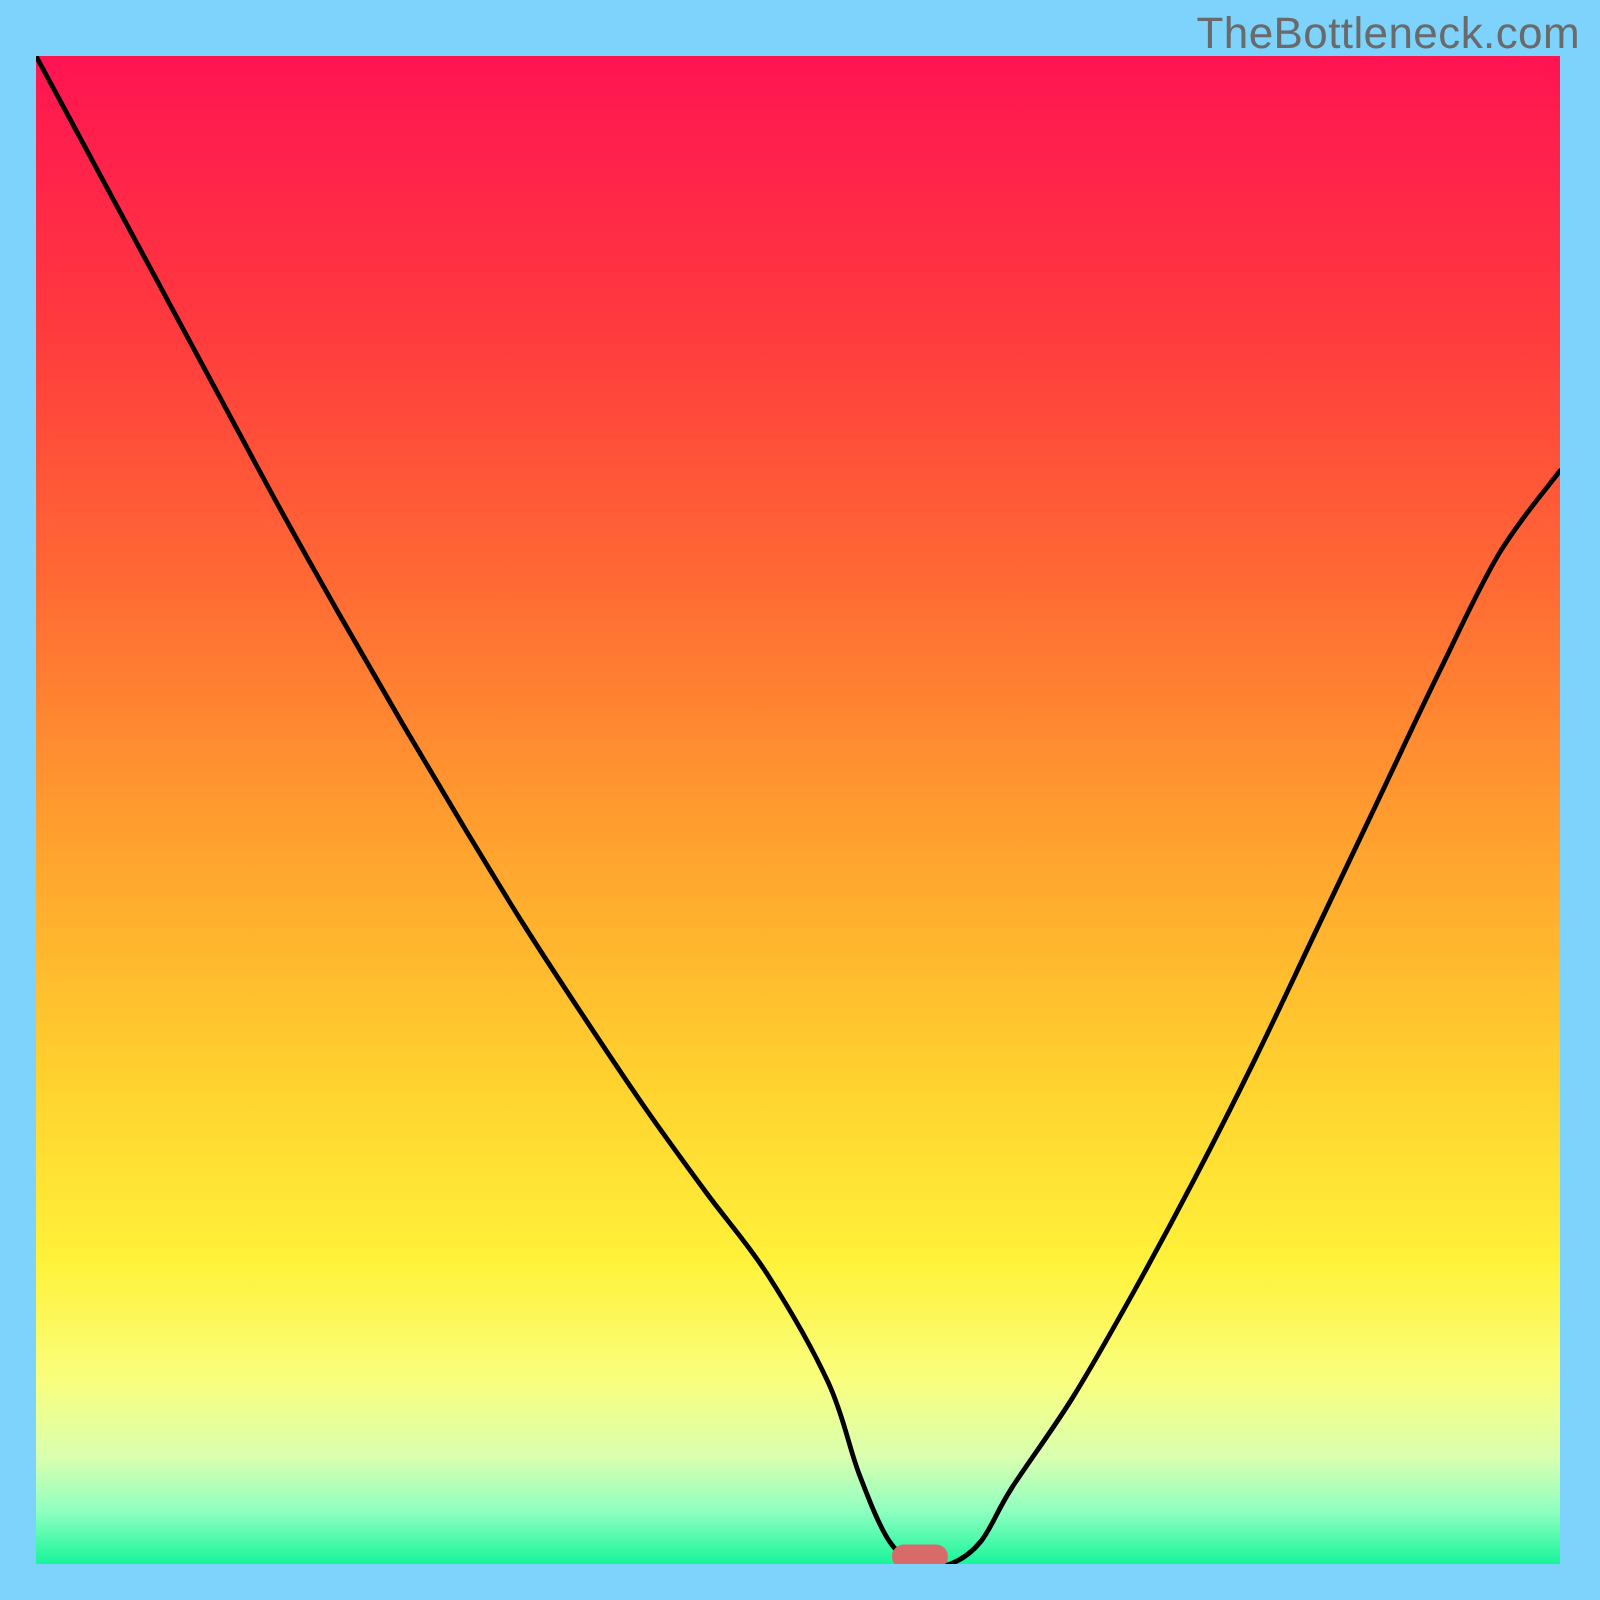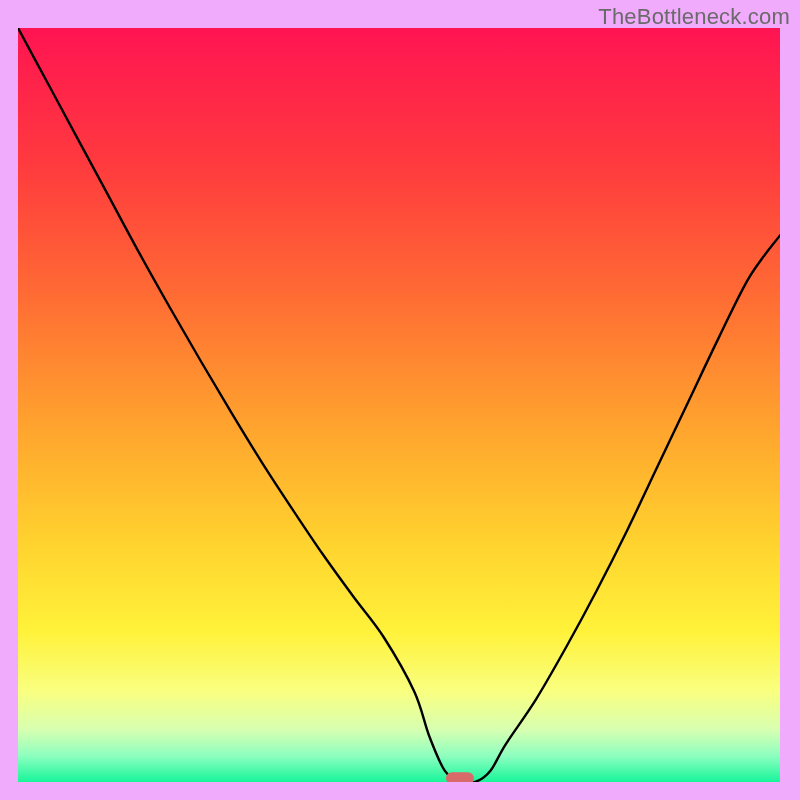--- a/index.html
+++ b/index.html
@@ -8,21 +8,21 @@
     width: 800px;
     height: 800px;
     background: #000;
     overflow: hidden;
     font-family: Arial, Helvetica, sans-serif;
   }
   .frame {
     position: relative;
     width: 800px;
     height: 800px;
-    background: #f0abfc;
+    background: #7dd3fc;
   }
   .watermark {
     position: absolute;
     top: 4px;
     right: 10px;
     color: #6a6a6a;
     font-size: 22px;
     font-weight: 500;
     letter-spacing: 0.2px;
     z-index: 5;

